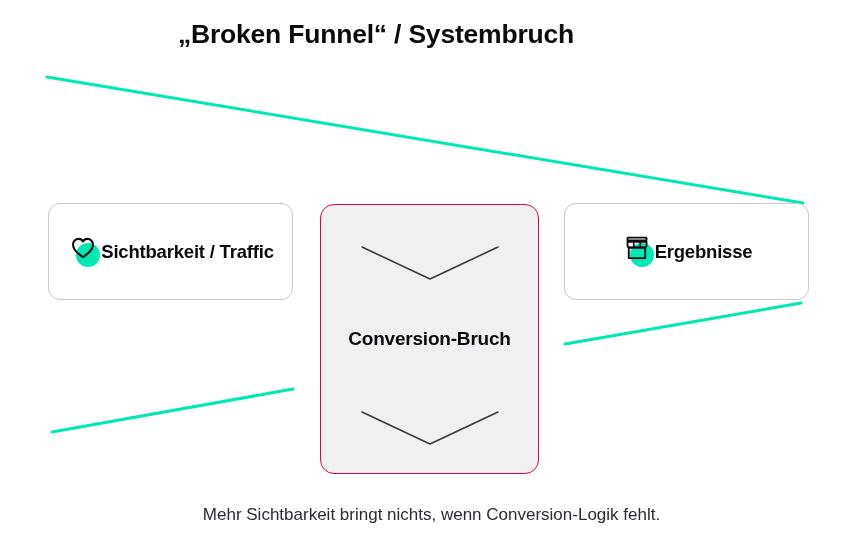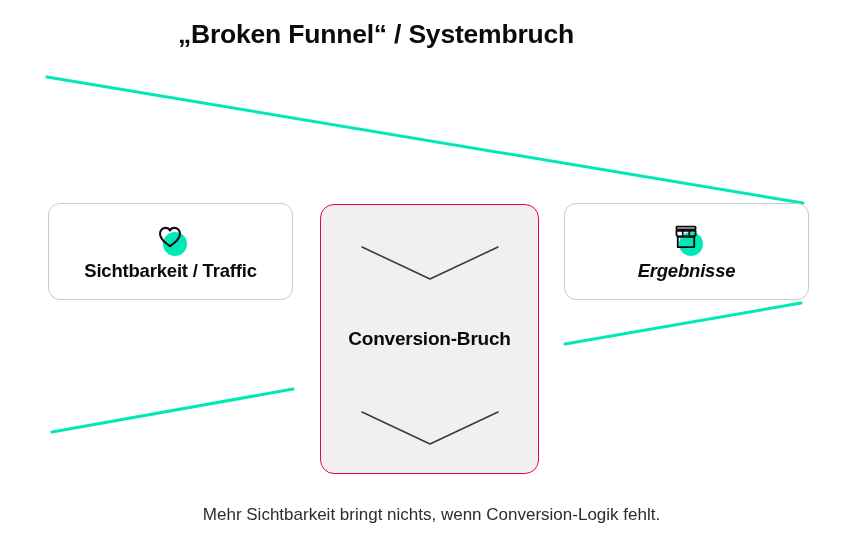--- a/index.html
+++ b/index.html
@@ -45,35 +45,35 @@
     letter-spacing: -0.2px;
     z-index: 4;
   }
 
   
   .card {
     position: absolute;
     z-index: 3;
     border-radius: 12px;
     display: flex;
-    flex-direction: column;
+    flex-direction: row;
     align-items: center;
     justify-content: center;
   }
 
   .card-side {
     background: #ffffff;
     border: 1px solid #c9c9cf;
     width: 245px;
     height: 97px;
     top: 203px;
   }
 
   #card-traffic  { left: 48px; }
-  #card-results  { left: 564px; font-style: italic; }
+  #card-results  { left: 564px; }
 
   #card-break {
     left: 320px;
     top: 204px;
     width: 219px;
     height: 270px;
     background: #f0f0f0;
     border: 1.6px solid #e8005c;
     border-radius: 14px;
     justify-content: center;

